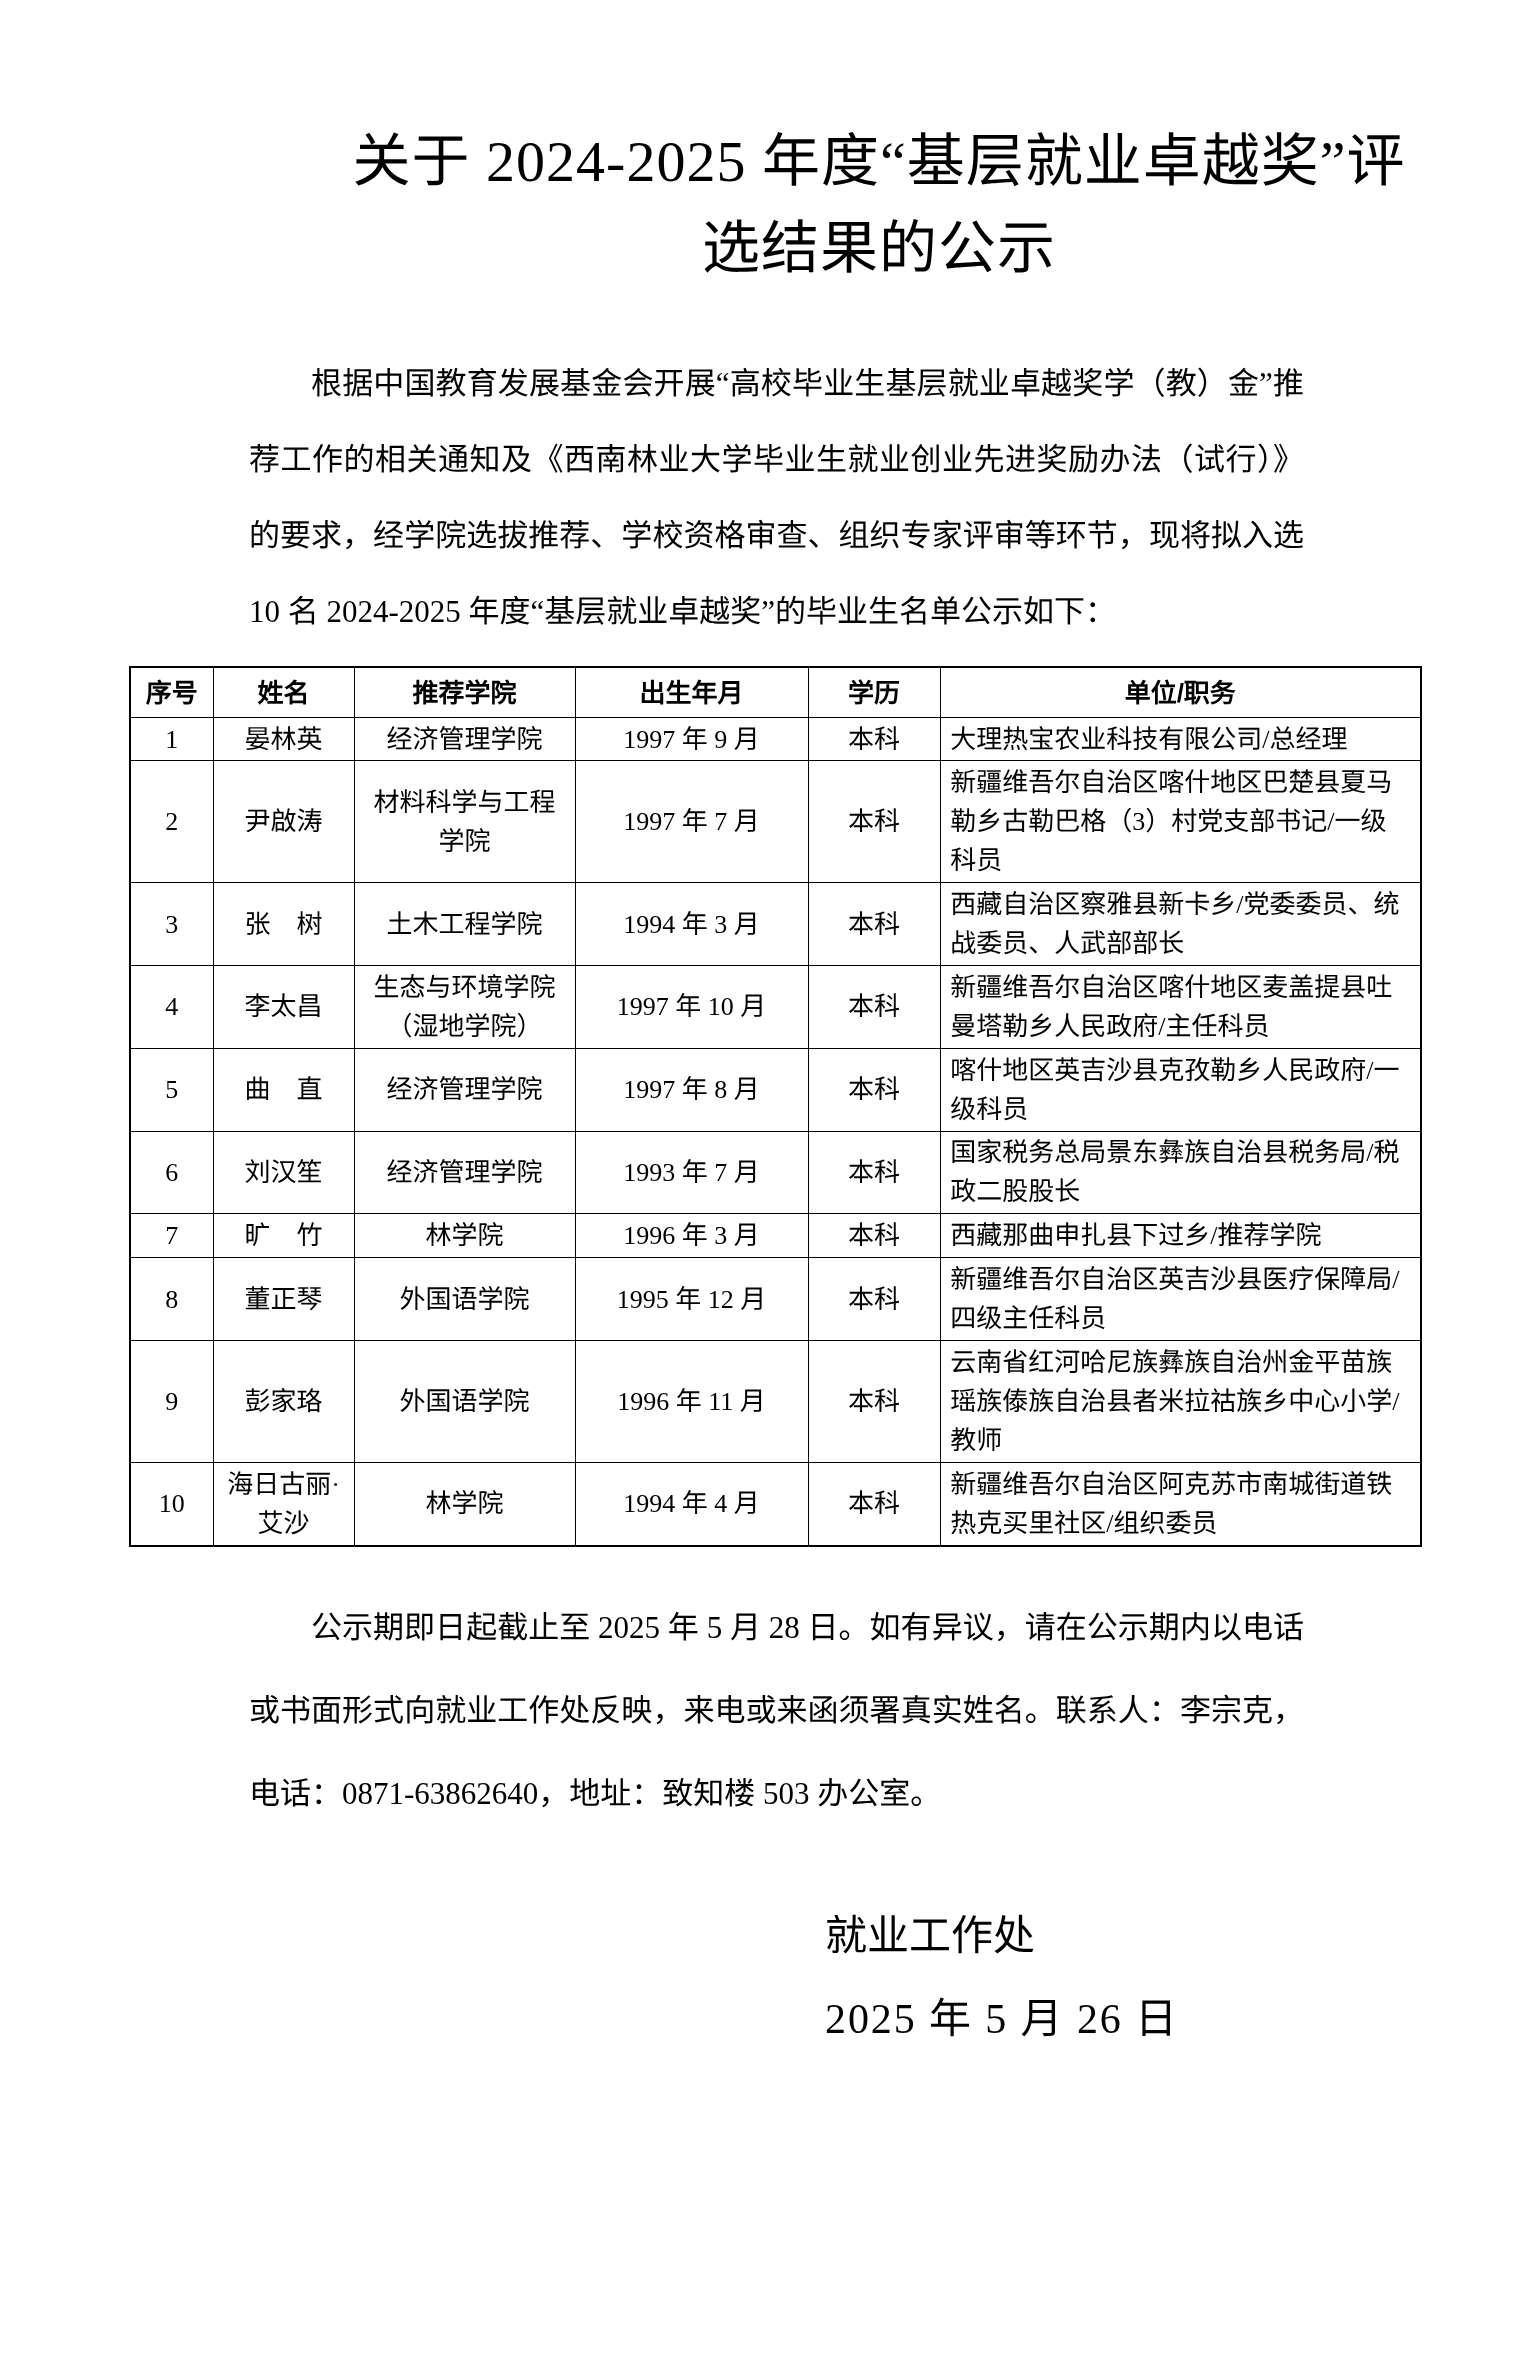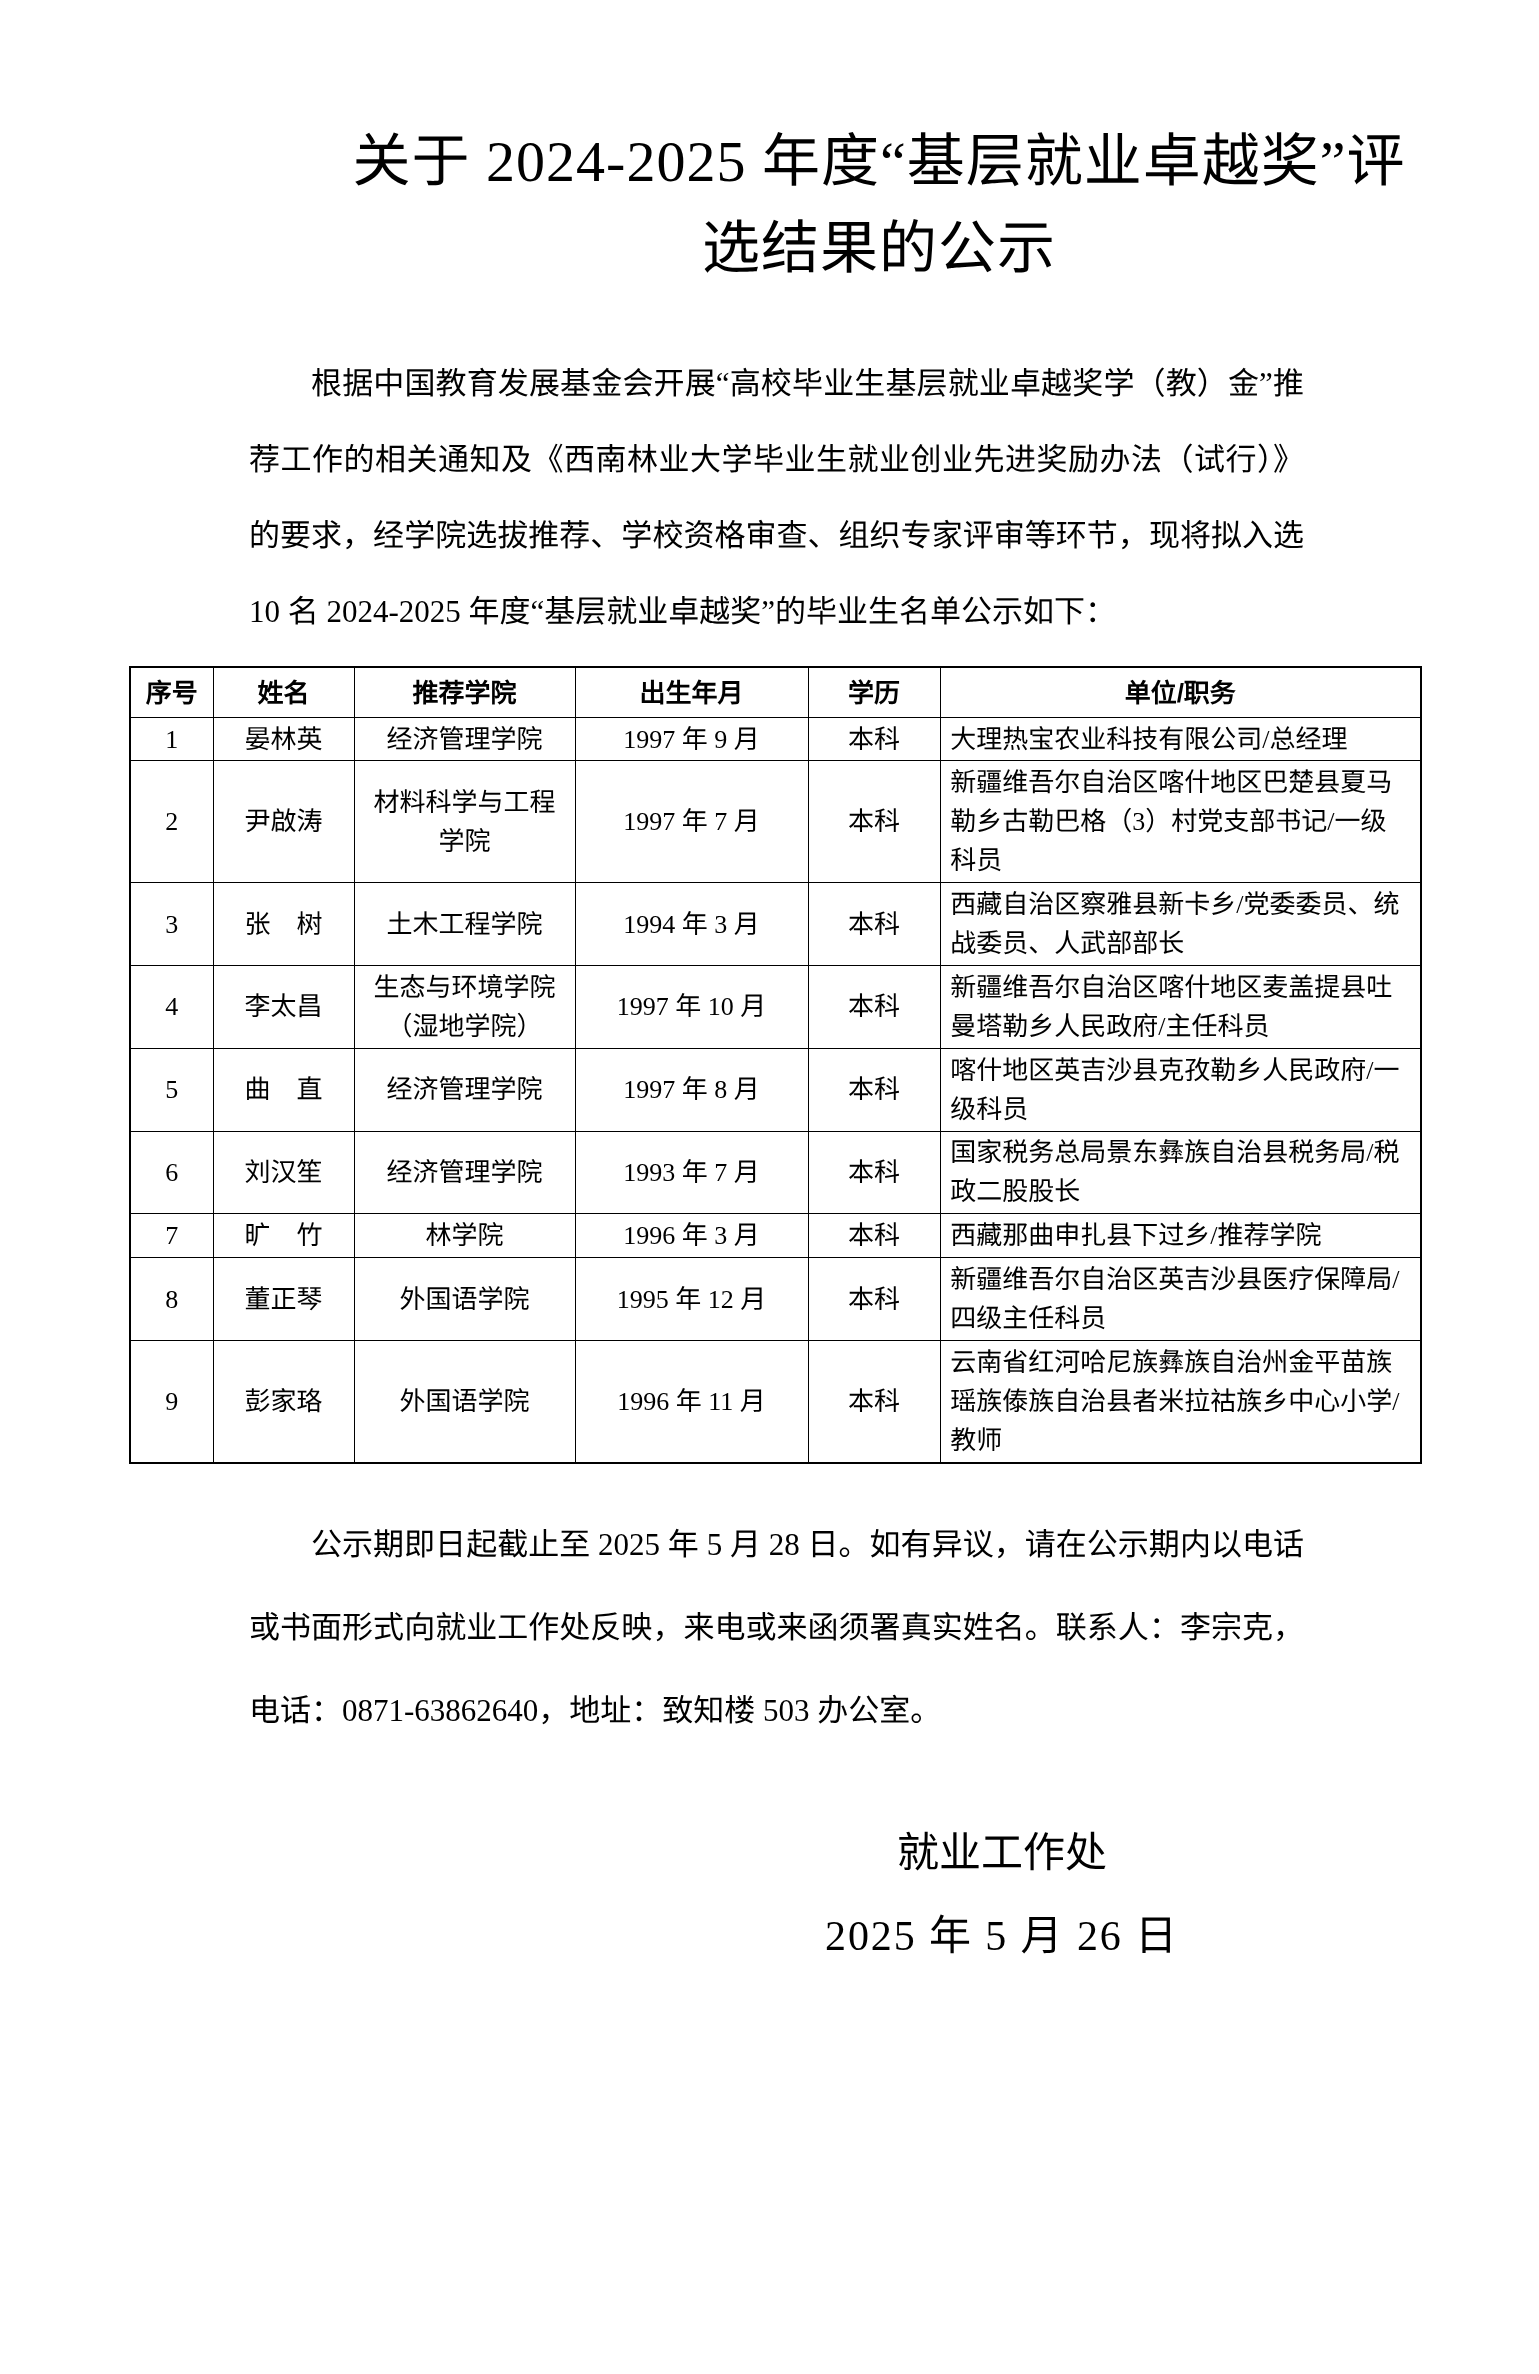--- a/index.html
+++ b/index.html
@@ -80,21 +80,21 @@
   col.c-name   { width: 141px; }
   col.c-college{ width: 221px; }
   col.c-birth  { width: 233px; }
   col.c-degree { width: 132px; }
   col.c-unit   { width: 481px; }
   .signature {
     margin-top: 60px;
     margin-left: auto;
     margin-right: 141px;
     width: fit-content;
-    text-align: center;
+    text-align: left;
     font-size: 42px;
     line-height: 83px;
   }
   .signature .sig-date {
     letter-spacing: 1.9px;
   }
 </style>
 </head>
 <body>
 
@@ -192,20 +192,28 @@
           <td class="col-unit">新疆维吾尔自治区英吉沙县医疗保障局/四级主任科员</td>
         </tr>
         <tr>
           <td class="col-no">9</td>
           <td class="col-name">彭家珞</td>
           <td class="col-college">外国语学院</td>
           <td class="col-birth">1996 年 11 月</td>
           <td class="col-degree">本科</td>
           <td class="col-unit">云南省红河哈尼族彝族自治州金平苗族瑶族傣族自治县者米拉祜族乡中心小学/教师</td>
         </tr>
+        <tr>
+          <td class="col-no">10</td>
+          <td class="col-name">海日古丽·艾沙</td>
+          <td class="col-college">林学院</td>
+          <td class="col-birth">1994 年 4 月</td>
+          <td class="col-degree">本科</td>
+          <td class="col-unit">新疆维吾尔自治区阿克苏市南城街道铁热克买里社区/组织委员</td>
+        </tr>
       </tbody>
   </table>
 
   <p class="para closing">公示期即日起截止至 2025 年 5 月 28 日。如有异议，请在公示期内以电话或书面形式向就业工作处反映，来电或来函须署真实姓名。联系人：李宗克，电话：0871-63862640，地址：致知楼 503 办公室。</p>
 
   <div class="signature">
     <div class="sig-dept">就业工作处</div>
     <div class="sig-date">2025 年 5 月 26 日</div>
   </div>
 

